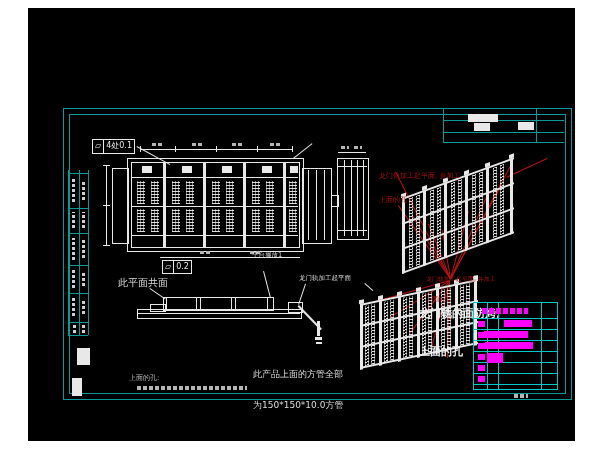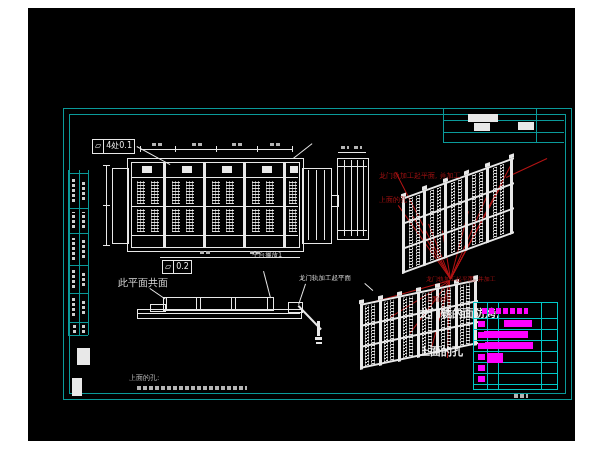--- a/index.html
+++ b/index.html
@@ -250,20 +250,24 @@
   <div class="t red" style="left:426px;top:262px;font-size:6px;">
     <div>龙门轨加工起平面, 并加工</div>
     <div>上面的孔</div>
   </div>
 
   <div class="t" style="left:419px;top:283px;font-size:11px;font-weight:bold;color:#efefef;">
     <div>龙门铣的面防烤,</div>
     <div>上面的孔</div>
   </div>
 
+  <div class="t" style="left:253px;top:348px;font-size:9px;">
+    <div>此产品上面的方管全部</div>
+    <div>为150*150*10.0方管</div>
+  </div>
 
   <div class="t" style="left:129px;top:374px;font-size:7px;color:#bbbbbb;">上面的孔:</div>
 
   <div id="bom" style="left:473px;top:302px;width:83px;height:86px;">
       <div class="bomline" style="left: 13px; top: 0px; width: 1px; height: 100%;"></div>
       <div class="bomline" style="left: 24px; top: 0px; width: 1px; height: 100%;"></div>
       <div class="bomline" style="left: 67px; top: 0px; width: 1px; height: 100%;"></div>
       <div class="bomline" style="left: 0px; top: 15px; width: 100%; height: 1px;"></div>
       <div class="bomline" style="left: 0px; top: 26px; width: 100%; height: 1px;"></div>
       <div class="bomline" style="left: 0px; top: 37px; width: 100%; height: 1px;"></div>

